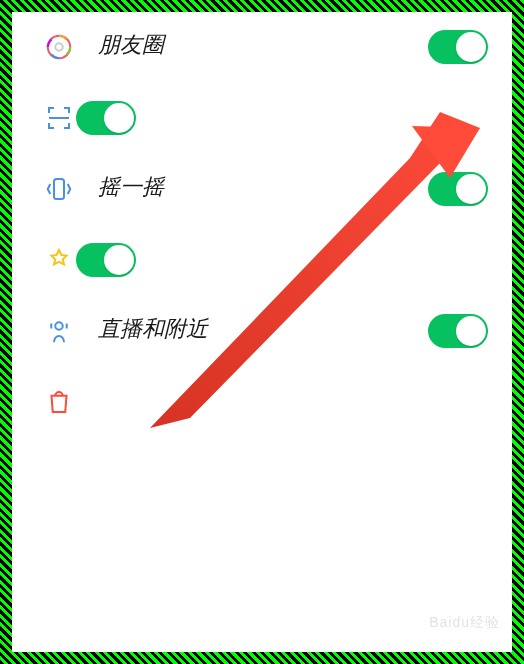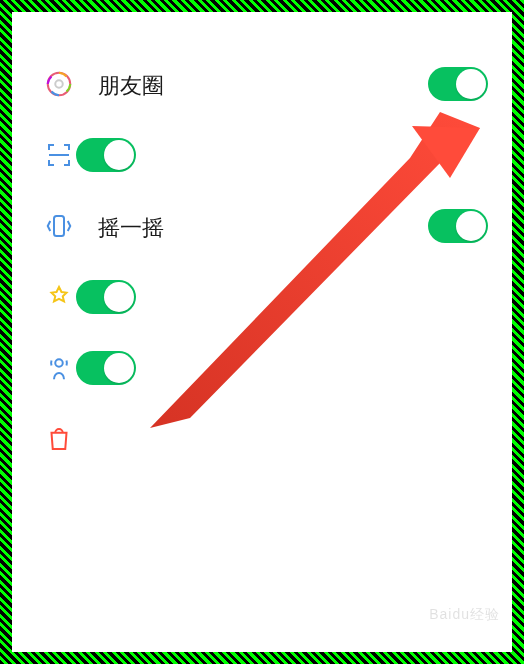--- a/index.html
+++ b/index.html
@@ -14,23 +14,24 @@
     }
     .panel {
       background: #fff;
       width: 100%;
       height: 100%;
       padding-top: 18px;
       overflow: hidden;
     }
     .row {
       display: flex;
-      align-items: flex-end;
+      align-items: flex-start;
       height: 71px;
       padding: 0 24px 0 30px;
+      font-style: italic;
     }
     .icon {
       width: 34px;
       height: 34px;
       flex-shrink: 0;
       display: flex;
       align-items: center;
       justify-content: center;
     }
     .icon-empty { width: 34px; }
@@ -66,21 +67,21 @@
       left: 150px;
       top: 108px;
       width: 340px;
       height: 320px;
       pointer-events: none;
       z-index: 10;
     }
     .watermark {
       position: absolute;
       right: 24px;
-      bottom: 40px;
+      bottom: 32px;
       font-size: 14px;
       color: rgba(0,0,0,0.12);
       letter-spacing: 1px;
       z-index: 5;
     }
   </style>
 </head>
 <body>
 
 <div class="panel" id="rows">
@@ -132,20 +133,21 @@
         <div class="toggle-knob"></div>
       </div>
     </div>
     <div class="row">
       <span class="icon">
         <svg width="30" height="30" viewBox="0 0 24 24" fill="none" stroke-width="1.6" stroke="#4a90e2">
           <circle cx="12" cy="8" r="3"></circle>
           <path d="M8 21c0-3 2-5 4-5s4 2 4 5M6 10a7 7 0 0 1 0-4M18 10a7 7 0 0 0 0-4"></path>
         </svg>
       </span>
+      <span class="label">直播和附近</span>
       <div class="toggle toggle-on">
         <div class="toggle-knob"></div>
       </div>
     </div>
     <div class="row">
       <span class="icon">
         <svg width="30" height="30" viewBox="0 0 24 24" fill="none" stroke-width="1.6" stroke="#ff4b3a">
           <path d="M6 7h12l-1 13H7zM9 7a3 3 0 0 1 6 0"></path>
         </svg>
       </span>

